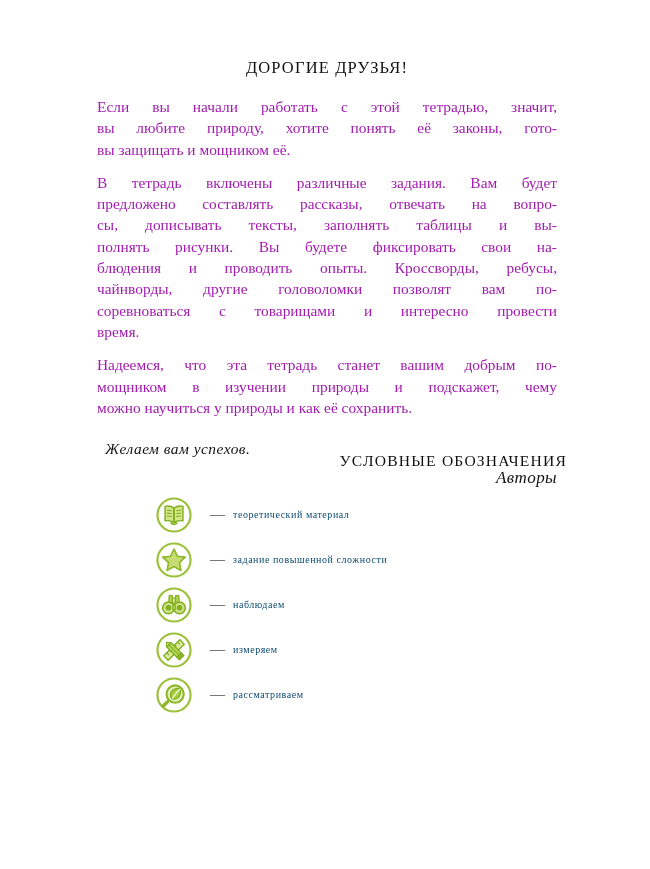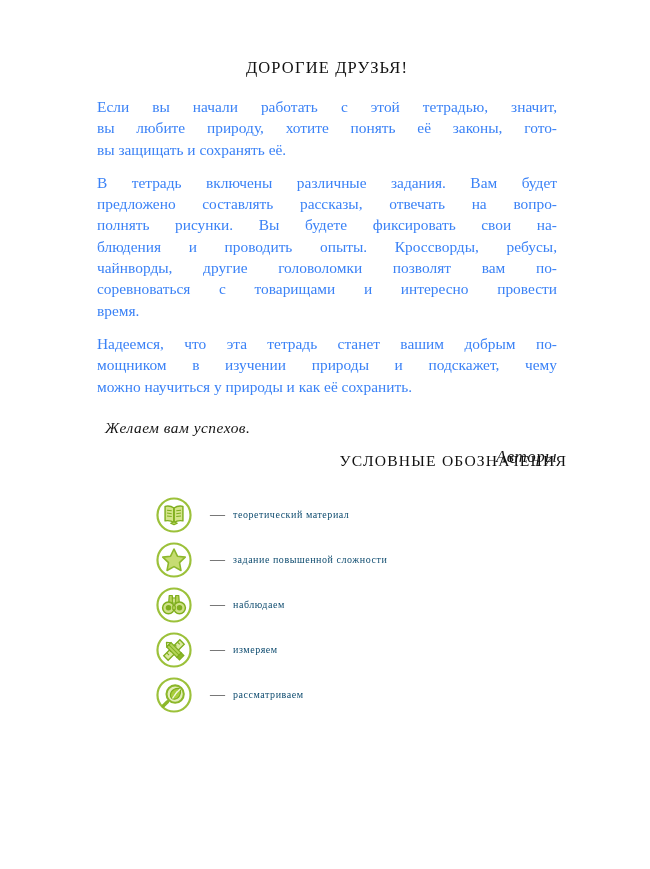--- a/index.html
+++ b/index.html
@@ -40,21 +40,21 @@
     margin: 0 0 18px 0;
     color: #111111;
   }
 
   .body-paragraph {
     margin: 0;
     font-size: 15.4px;
     line-height: 21.3px;
     text-align: justify;
     text-justify: inter-word;
-    color: #3b82f6;
+    color: #a21caf;
     hyphens: manual;
   }
   .body-paragraph + .body-paragraph { margin-top: 12px; }
 
   
   .jline {
     display: block;
     text-align: justify;
     text-align-last: justify;
     white-space: nowrap;
@@ -140,26 +140,27 @@
 
 <div class="page">
 
   <section class="greeting-block">
 
     <h1 class="page-title">ДОРОГИЕ ДРУЗЬЯ!</h1>
 
     <p class="body-paragraph">
       <span class="jline">Если вы начали работать с этой тетрадью, значит,</span>
       <span class="jline">вы любите природу, хотите понять её законы, гото-</span>
-      <span class="jline last">вы защищать и сохранять её.</span>
+      <span class="jline last">вы защищать и мощником её.</span>
     </p>
 
     <p class="body-paragraph">
       <span class="jline">В тетрадь включены различные задания. Вам будет</span>
       <span class="jline">предложено составлять рассказы, отвечать на вопро-</span>
+      <span class="jline">сы, дописывать тексты, заполнять таблицы и вы-</span>
       <span class="jline">полнять рисунки. Вы будете фиксировать свои на-</span>
       <span class="jline">блюдения и проводить опыты. Кроссворды, ребусы,</span>
       <span class="jline">чайнворды, другие головоломки позволят вам по-</span>
       <span class="jline">соревноваться с товарищами и интересно провести</span>
       <span class="jline last">время.</span>
     </p>
 
     <p class="body-paragraph">
       <span class="jline">Надеемся, что эта тетрадь станет вашим добрым по-</span>
       <span class="jline">мощником в изучении природы и подскажет, чему</span>

